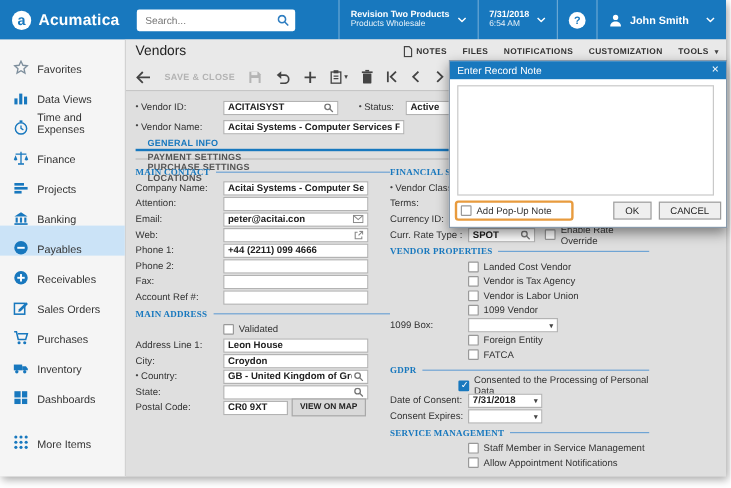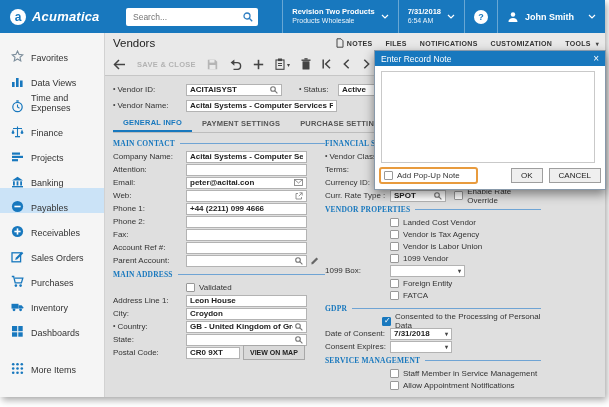--- a/index.html
+++ b/index.html
@@ -7,22 +7,22 @@
           font-family:"Liberation Sans",sans-serif;-webkit-font-smoothing:antialiased;}
   .app{position:absolute;left:0;top:0;width:605px;height:397px;background:#dfdfdf;
        box-shadow:2px 3px 7px rgba(0,0,0,.35);}
 
   
   .topbar{position:absolute;left:0;top:0;width:605px;height:33px;background:#1878be;
           display:flex;align-items:center;color:#fff;}
   .logo{display:flex;align-items:center;gap:6px;padding-left:10px;width:96px;flex-shrink:0;}
   .logo-circle{width:16px;height:16px;border-radius:50%;background:#fff;color:#1878be;
                font-size:12px;font-weight:bold;text-align:center;line-height:16px;}
-  .logo-text{font-size:13px;font-weight:bold;letter-spacing:.2px;font-style:italic;}
-  .searchbox{margin-left:20px;width:122px;height:18px;background:#fff;border-radius:2px;
+  .logo-text{font-size:13px;font-weight:bold;letter-spacing:.2px;}
+  .searchbox{margin-left:8px;width:122px;height:18px;background:#fff;border-radius:2px;
              display:flex;align-items:center;padding:0 5px;}
   .searchbox input{border:0;outline:0;flex:1;font-size:8.5px;color:#444;width:90px;
                    font-family:"Liberation Sans",sans-serif;background:transparent;}
   .tb-spacer{flex:1;}
   .tb-sep{width:1px;height:33px;background:rgba(255,255,255,.35);flex-shrink:0;}
   .tb-group{display:flex;align-items:center;gap:6px;padding:16px 9px;height:17px;cursor:default;}
   .tb-2line{display:flex;flex-direction:column;line-height:1.25;}
   .tb-2line .l1{font-size:7.5px;font-weight:bold;}
   .tb-2line .l2{font-size:7px;opacity:.9;}
   .help-circle{width:14px;height:14px;border-radius:50%;background:#fff;color:#1878be;
@@ -55,21 +55,21 @@
   .record-row{position:absolute;left:8px;display:flex;align-items:center;height:13px;}
   .lbl{font-size:8px;color:#333;flex-shrink:0;}
   .req::before{content:"\2022";color:#444;margin-right:2px;font-size:7px;vertical-align:1px;}
   .fld{box-sizing:border-box;height:12px;background:#fff;border:1px solid #b3b3b3;
        font-size:8px;font-weight:bold;color:#222;display:flex;align-items:center;
        padding:0 3px;white-space:nowrap;overflow:hidden;}
   .fld .v{flex:1;overflow:hidden;white-space:nowrap;}
   .fld .fic{flex-shrink:0;margin-left:2px;display:flex;align-items:center;}
 
   .tabs{position:absolute;left:8px;top:82px;width:486px;height:17px;display:flex;
-        border-bottom:1px solid #bdbdbd;}
+        border-bottom:1px solid #bdbdbd;flex-direction:column;}
   .tab{padding:0 10px;font-size:7.5px;font-weight:bold;color:#555;display:flex;
        align-items:center;cursor:pointer;letter-spacing:.2px;}
   .tab.active{color:#1878be;border-bottom:2px solid #1878be;}
 
   .col{position:absolute;top:103px;}
   .col-left{left:8px;width:212px;}
   .col-right{left:220px;width:216px;}
   .sec-title{height:14px;display:flex;align-items:center;font-size:7.5px;font-weight:bold;
              color:#1878be;letter-spacing:.2px;font-family:Liberation Serif, serif;}
   .sec-title::after{content:"";flex:1;height:1px;background:#6fa4d4;margin-left:5px;}
@@ -556,36 +556,20 @@
           <div class="fld w121">
               <span class="v"></span>
             </div>
           </div>
         <div class="frow">
             <span class="lbl">Account Ref #:</span>
           <div class="fld w121">
               <span class="v"></span>
             </div>
           </div>
-        <div class="frow">
-            <span class="lbl">Parent Account:</span>
-          <div class="fld w121">
-              <span class="v"></span>
-            <span class="fic">
-                <svg width="8" height="8">
-                  <use href="#i-mag"></use>
-                </svg>
-              </span>
-            </div>
-          <span style="margin-left:4px">
-              <svg width="8" height="8">
-                <use href="#i-pen"></use>
-              </svg>
-            </span>
-          </div>
 
         <div class="sec-title">MAIN ADDRESS</div>
         <div class="frow">
             <span class="lbl"></span>
           <span class="cbrow">
               <span class="cb"></span>
           <span>Validated</span>
             </span>
           </div>
         <div class="frow">

